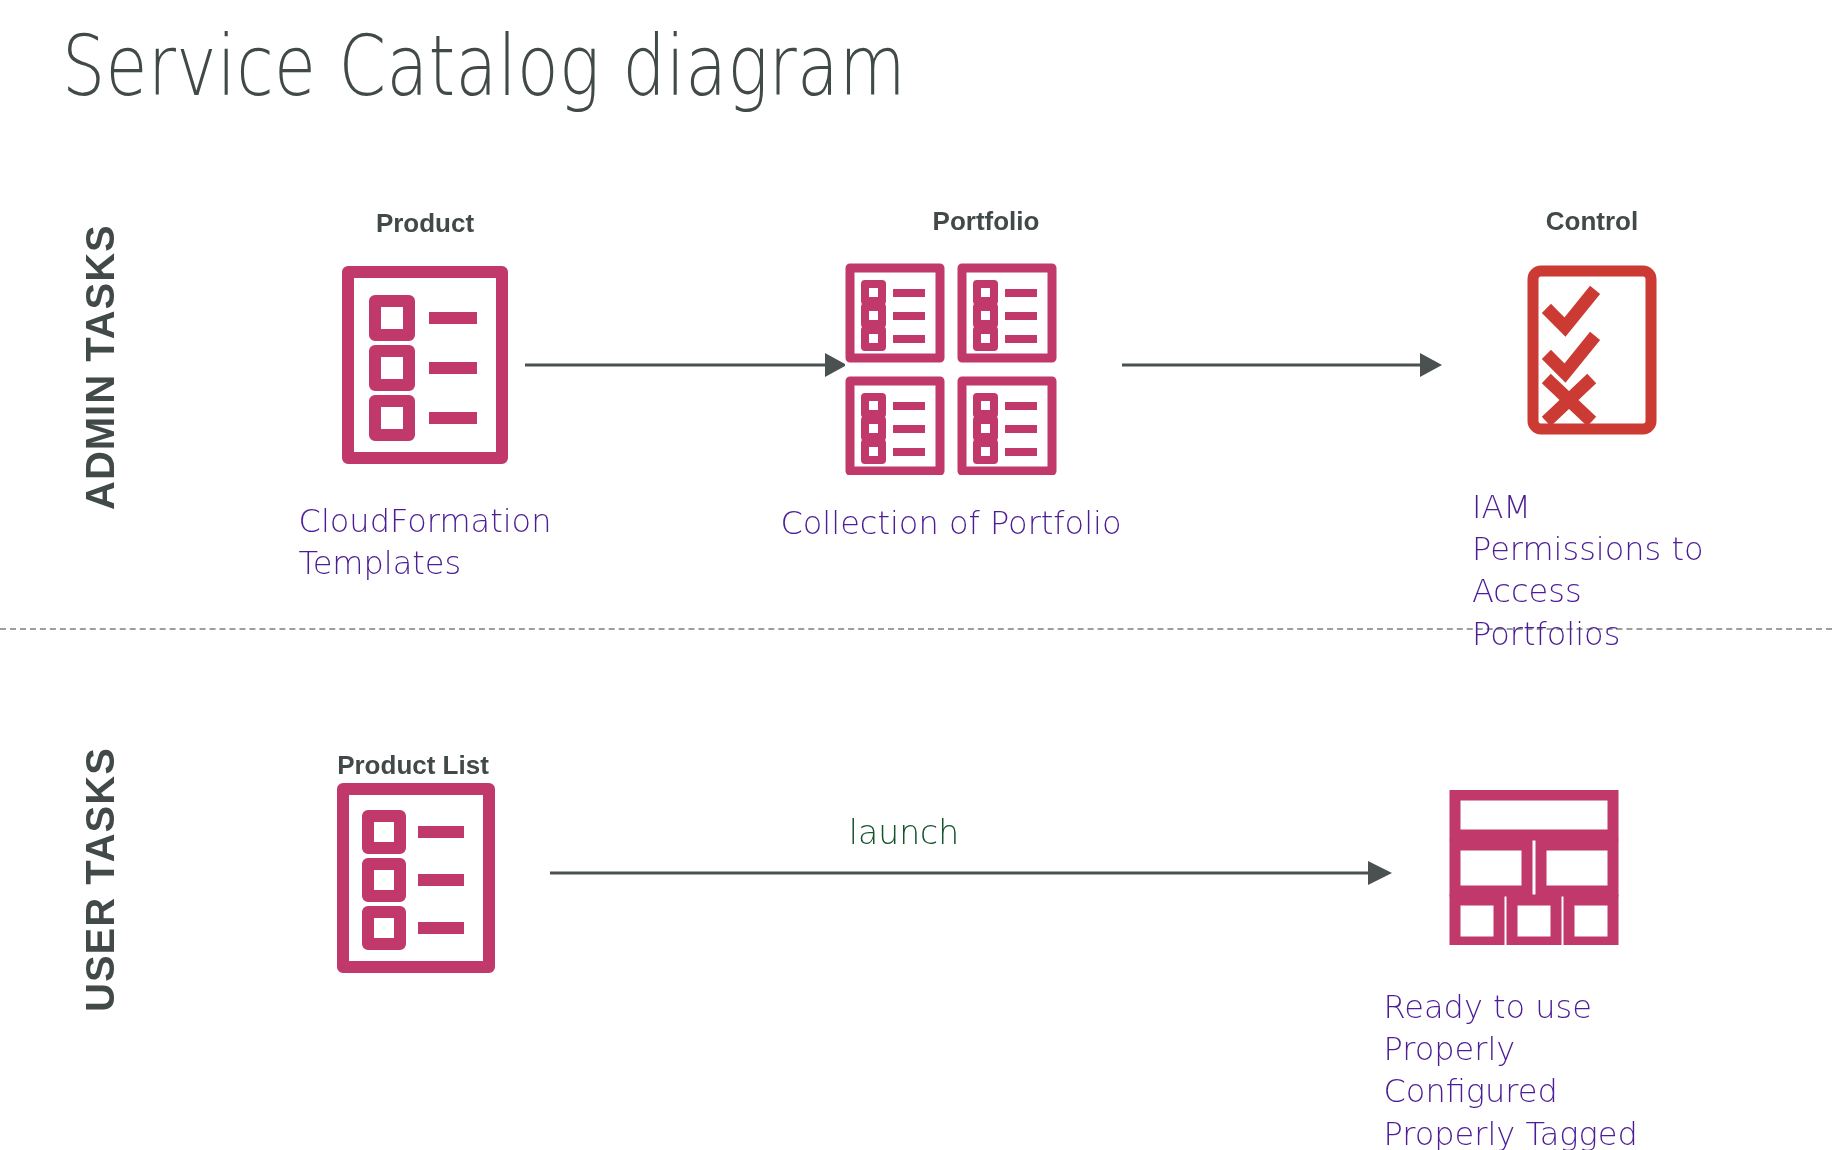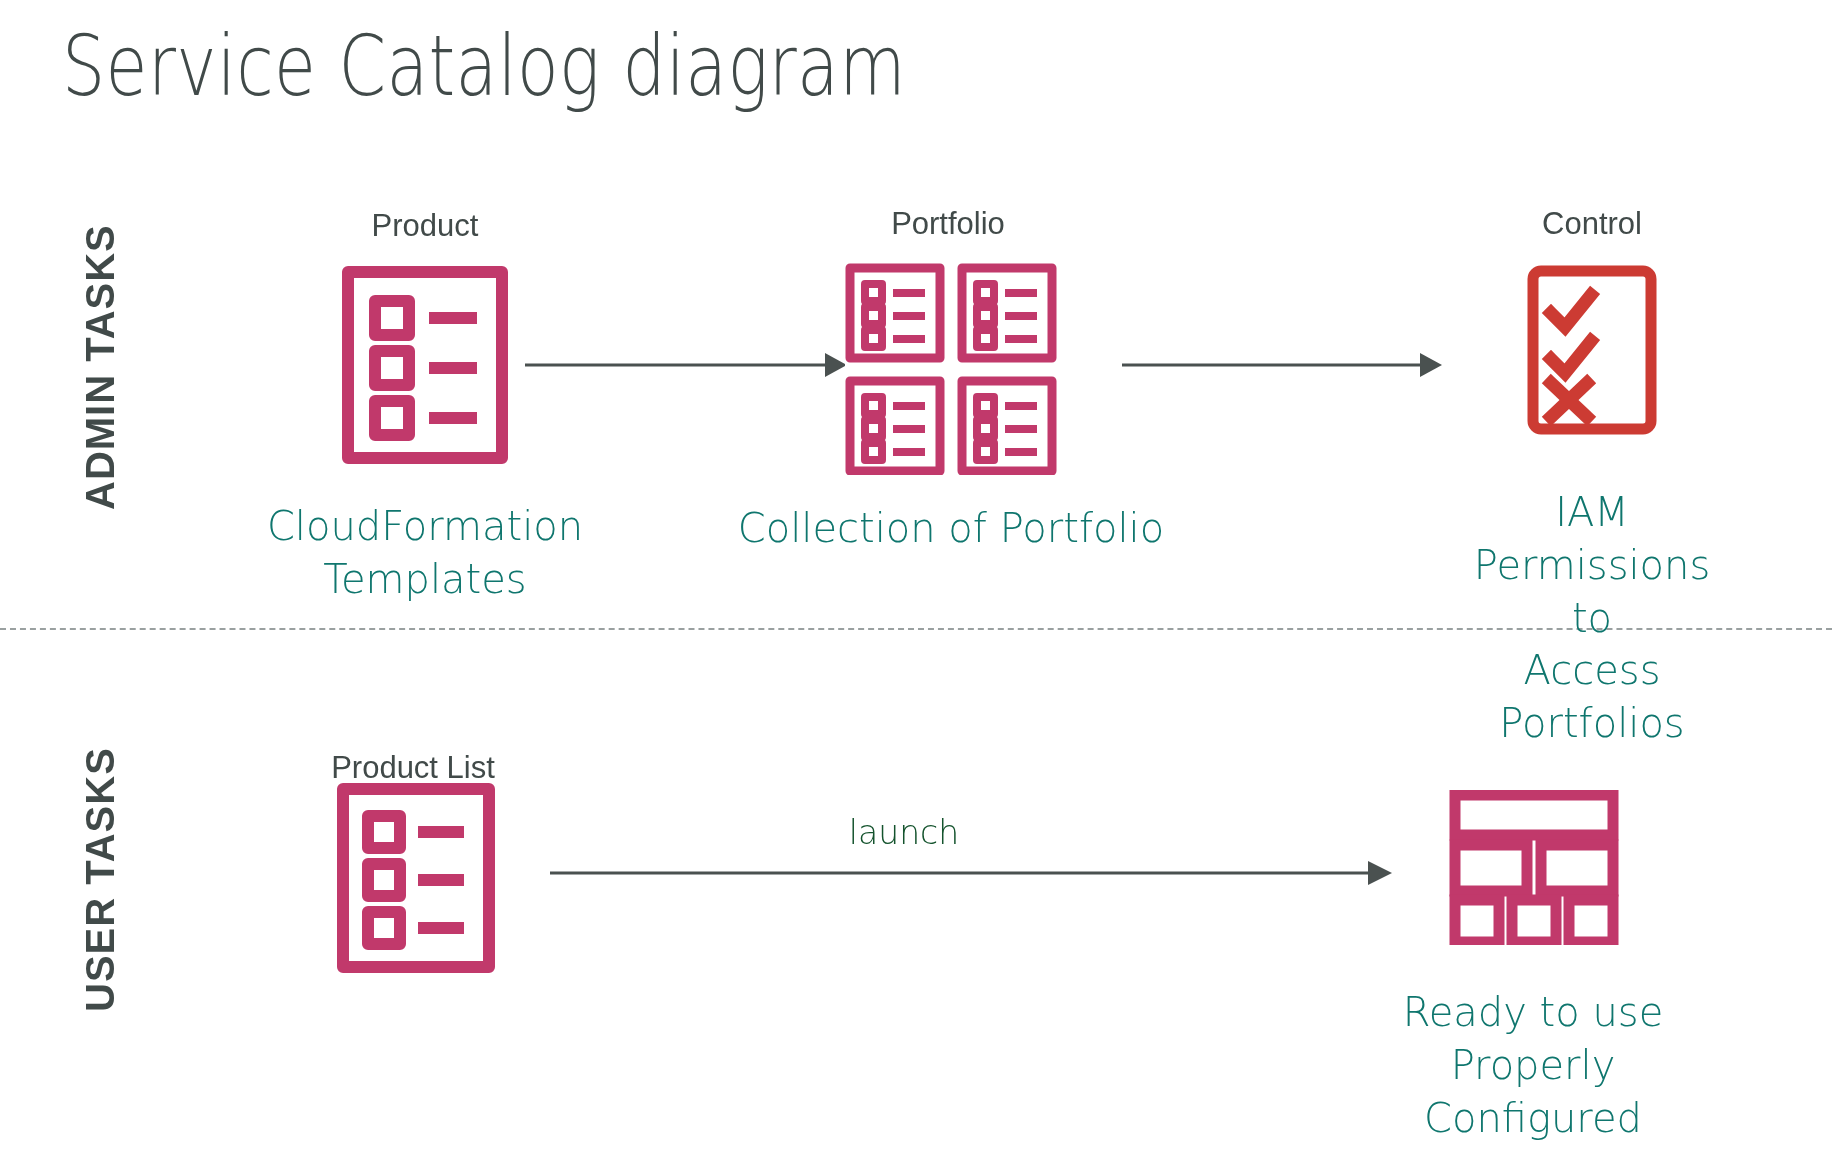--- a/index.html
+++ b/index.html
@@ -66,35 +66,34 @@
     left: 0;
     top: 628px;
     width: 1832px;
     height: 0;
     border-top: 2px dashed #9aa0a0;
   }
 
   
   .node-heading {
     position: absolute;
-    font-weight: normal;
-    font-size: 31px;
+    font-weight: bold;
+    font-size: 26px;
     color: #414a49;
     text-align: center;
     white-space: nowrap;
     transform: translateX(-50%);
   }
 
   
   .node-caption {
     position: absolute;
-    font-size: 40px;
+    font-size: 32px;
     font-weight: 300;
-    color: #0f766e;
-    text-align: center;
+    color: #4c1d95;
     line-height: 1.32;
     transform: translateX(-50%);
     white-space: pre-line;
     font-family: "DejaVu Sans", sans-serif;
   }
 
   
   .arrow-svg {
     position: absolute;
   }
@@ -139,21 +138,21 @@
   </div>
 
   <div class="node-caption" style="left:425px; top:500px;">CloudFormation
 Templates</div>
 
   <svg class="arrow-svg" style="left:525px; top:345px;" width="320" height="40" viewBox="0 0 320 40" xmlns="http://www.w3.org/2000/svg">
     <line x1="0" y1="20" x2="300" y2="20" stroke="#4a5150" stroke-width="3"></line>
     <polygon points="300,8 322,20 300,32" fill="#4a5150"></polygon>
   </svg>
 
-  <div class="node-heading" style="left:948px; top:206px;">Portfolio</div>
+  <div class="node-heading" style="left:986px; top:206px;">Portfolio</div>
 
   <div class="icon-wrap" style="left:845px; top:263px;">
     <svg width="212" height="212" viewBox="0 0 212 212" xmlns="http://www.w3.org/2000/svg">
       <g>
 
         <g transform="translate(0,0)">
           <rect x="5" y="5" width="90" height="90" fill="none" stroke="#C1396B" stroke-width="9" stroke-linejoin="round"></rect>
           <rect x="20" y="21" width="17" height="17" fill="none" stroke="#C1396B" stroke-width="8" stroke-linejoin="round"></rect>
           <rect x="20" y="44" width="17" height="17" fill="none" stroke="#C1396B" stroke-width="8" stroke-linejoin="round"></rect>
           <rect x="20" y="67" width="17" height="17" fill="none" stroke="#C1396B" stroke-width="8" stroke-linejoin="round"></rect>

